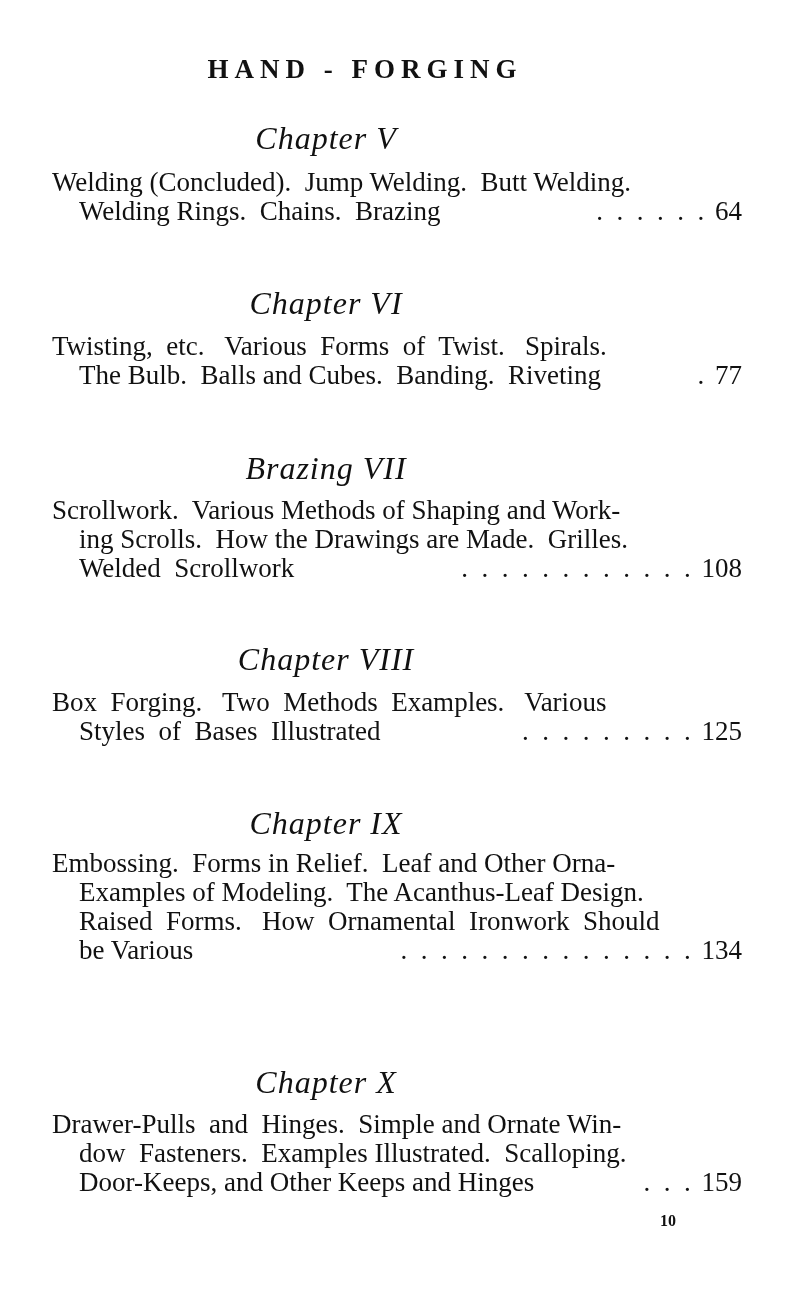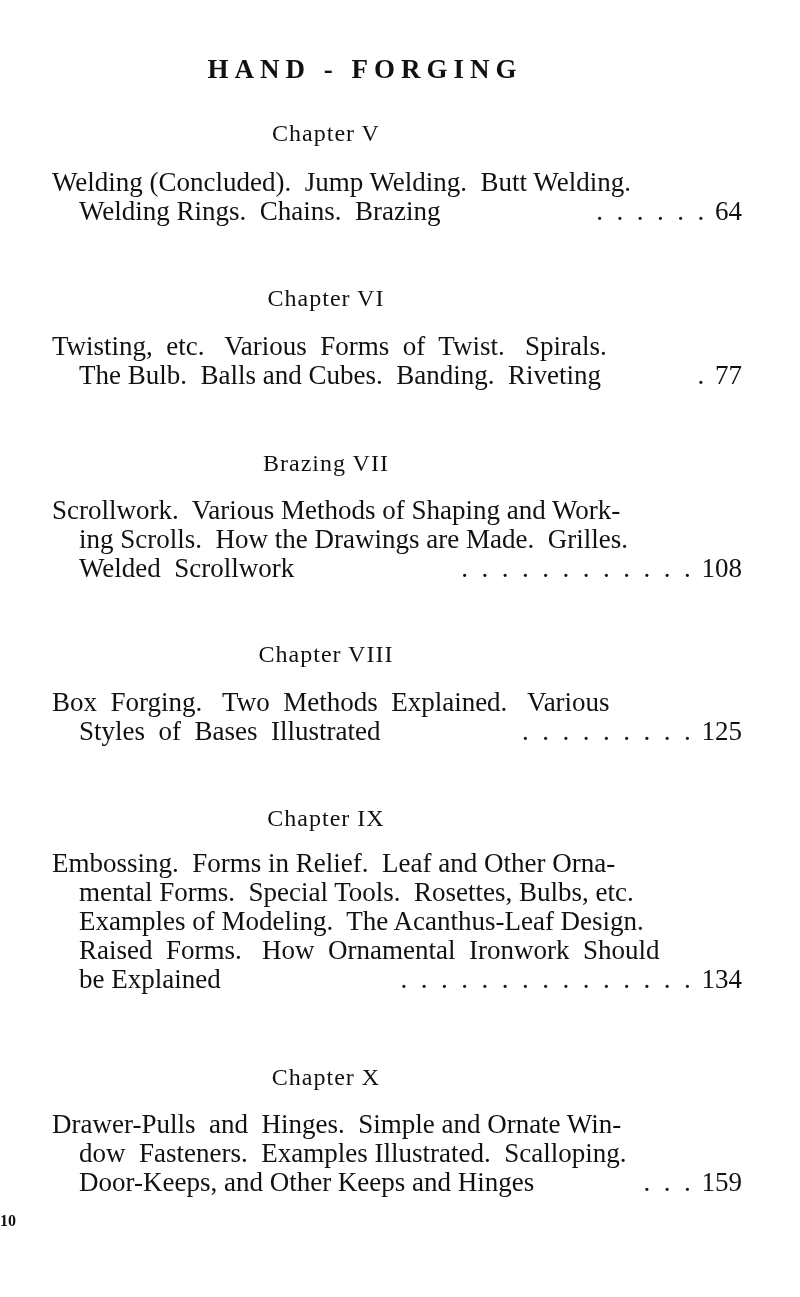--- a/index.html
+++ b/index.html
@@ -7,30 +7,30 @@
     width: 800px; height: 1297px; position: relative; overflow: hidden;
     font-family: "Liberation Serif", "DejaVu Serif", serif;
     color: #111111;
   }
   .title {
     position: absolute; top: 54px; left: 0; width: 730px; text-align: center;
     font-size: 27px; font-weight: bold; letter-spacing: 6px;
   }
   .chapter {
     position: absolute; left: 0; width: 652px; text-align: center;
-    font-size: 24px; letter-spacing: 1px;
+    font-style: italic; font-size: 32px; letter-spacing: 1px;
   }
   .entry { position: absolute; left: 52px; width: 690px; font-size: 27px; line-height: 29px; }
   .line { white-space: nowrap; display: flex; align-items: baseline; }
   .line.indent { padding-left: 27px; }
   .line .text { white-space: pre; }
   .line .dots { flex: 1; text-align: right; white-space: pre; letter-spacing: 0px; }
   .line .page { min-width: 0; text-align: right; margin-left: 4px; }
   .folio {
-    position: absolute; top: 1212px; left: 0; width: 676px; text-align: left;
+    position: absolute; top: 1212px; left: 0; width: 676px; text-align: right;
     font-size: 16px; font-weight: bold;
   }
 </style>
 </head>
 <body>
 
 <div class="title">HAND - FORGING</div>
 
 <div class="chapter" style="top:120px">Chapter V</div>
 <div class="entry" style="top:168px">
@@ -67,45 +67,42 @@
   <div class="line indent">
     <span class="text">Welded  Scrollwork</span>
     <span class="dots"> .  .  .  .  .  .  .  .  .  .  .  . </span>
     <span class="page">108</span>
   </div>
 </div>
 
 <div class="chapter" style="top:641px">Chapter VIII</div>
 <div class="entry" style="top:688px">
   <div class="line">
-      <span class="text">Box  Forging.   Two  Methods  Explained.   Various</span>
+      <span class="text">Box  Forging.   Two  Methods  Examples.   Various</span>
     </div>
   <div class="line indent">
     <span class="text">Styles  of  Bases  Illustrated</span>
     <span class="dots"> .  .  .  .  .  .  .  .  . </span>
     <span class="page">125</span>
   </div>
 </div>
 
 <div class="chapter" style="top:805px">Chapter IX</div>
 <div class="entry" style="top:849px">
   <div class="line">
       <span class="text">Embossing.  Forms in Relief.  Leaf and Other Orna-</span>
     </div>
   <div class="line indent">
-      <span class="text">mental Forms.  Special Tools.  Rosettes, Bulbs, etc.</span>
-    </div>
-  <div class="line indent">
       <span class="text">Examples of Modeling.  The Acanthus-Leaf Design.</span>
     </div>
   <div class="line indent">
       <span class="text">Raised  Forms.   How  Ornamental  Ironwork  Should</span>
     </div>
   <div class="line indent">
-    <span class="text">be Explained</span>
+    <span class="text">be Various</span>
     <span class="dots"> .  .  .  .  .  .  .  .  .  .  .  .  .  .  . </span>
     <span class="page">134</span>
   </div>
 </div>
 
 <div class="chapter" style="top:1064px">Chapter X</div>
 <div class="entry" style="top:1110px">
   <div class="line">
       <span class="text">Drawer-Pulls  and  Hinges.  Simple and Ornate Win-</span>
     </div>

